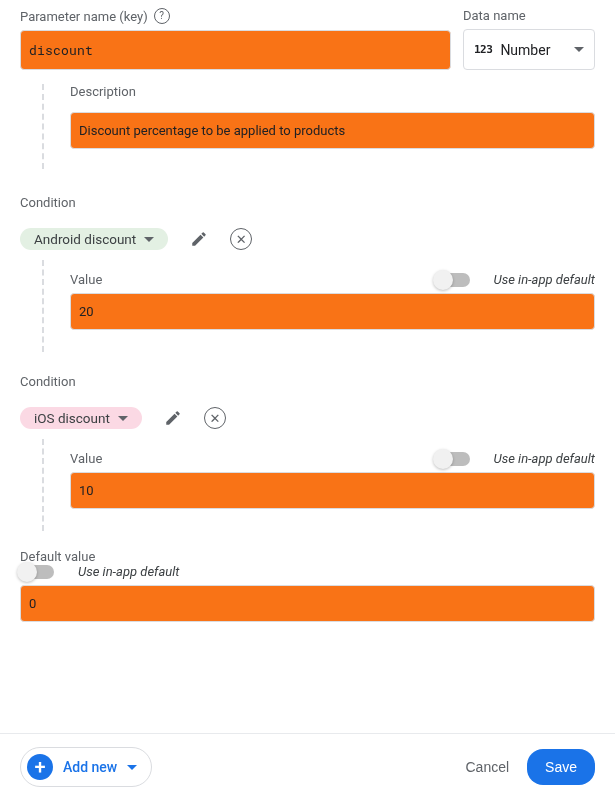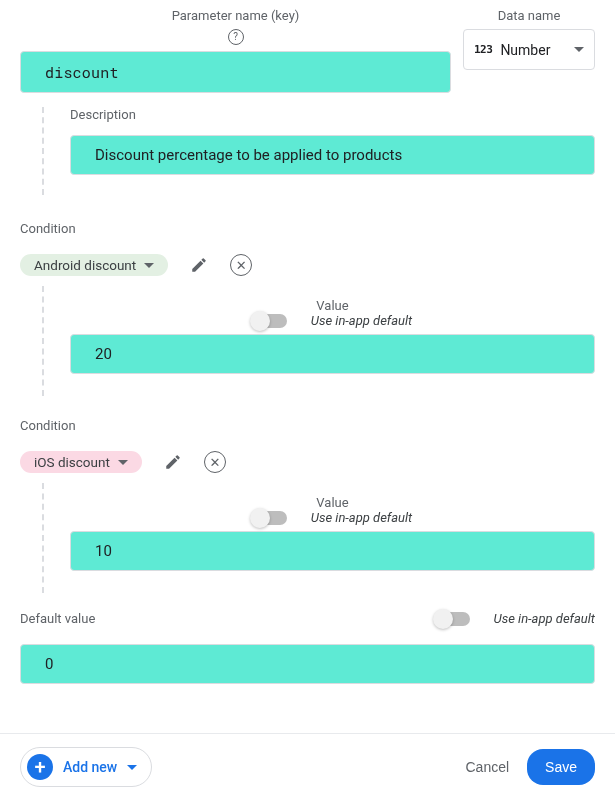--- a/index.html
+++ b/index.html
@@ -30,43 +30,42 @@
     .dtype-col {
       width: 132px;
     }
     .label-row {
       display: flex;
       align-items: center;
       gap: 6px;
       margin-bottom: 6px;
       color: #5f6368;
       font-size: 13px;
-      flex-direction: column;
     }
     .help-icon {
       width: 16px;
       height: 16px;
       border: 1.3px solid #5f6368;
       border-radius: 50%;
       display: inline-flex;
       align-items: center;
       justify-content: center;
       font-size: 10px;
       color: #5f6368;
       line-height: 1;
     }
     .text-input {
       width: 100%;
       border: 1px solid #dadce0;
       border-radius: 4px;
-      padding: 10px 24px;
-      font-size: 15px;
+      padding: 10px 8px;
+      font-size: 13px;
       color: #202124;
       font-family: inherit;
-      background: #5eead4;
+      background: #f97316;
     }
     .mono-input {
       font-family: 'Roboto Mono', monospace;
       letter-spacing: 0.2px;
     }
     .dtype-select {
       border: 1px solid #dadce0;
       border-radius: 4px;
       padding: 9px 10px;
       font-size: 14px;
@@ -174,21 +173,20 @@
     .pencil svg {
       width: 18px;
       height: 18px;
       fill: #5f6368;
     }
     .value-header {
       display: flex;
       justify-content: space-between;
       align-items: center;
       margin-bottom: 6px;
-      flex-direction: column;
     }
     .toggle-wrap {
       display: flex;
       align-items: center;
       gap: 24px;
       font-style: italic;
     }
     .toggle {
       width: 34px;
       height: 14px;
@@ -207,23 +205,24 @@
       top: -3px;
       box-shadow: 0 1px 3px rgba(0,0,0,0.25);
     }
     .toggle-label {
       color: #3c4043;
       font-size: 13px;
     }
     .default-row {
       display: flex;
       justify-content: space-between;
-      align-items: center;
-      margin-bottom: 18px;
+      align-items: flex-start;
+      margin-bottom: 6px;
       margin-top: 18px;
+      flex-direction: column;
     }
     
     .footer {
       position: absolute;
       left: 0;
       right: 0;
       bottom: 0;
       border-top: 1px solid #e8eaed;
       padding: 13px 20px;
       display: flex;

